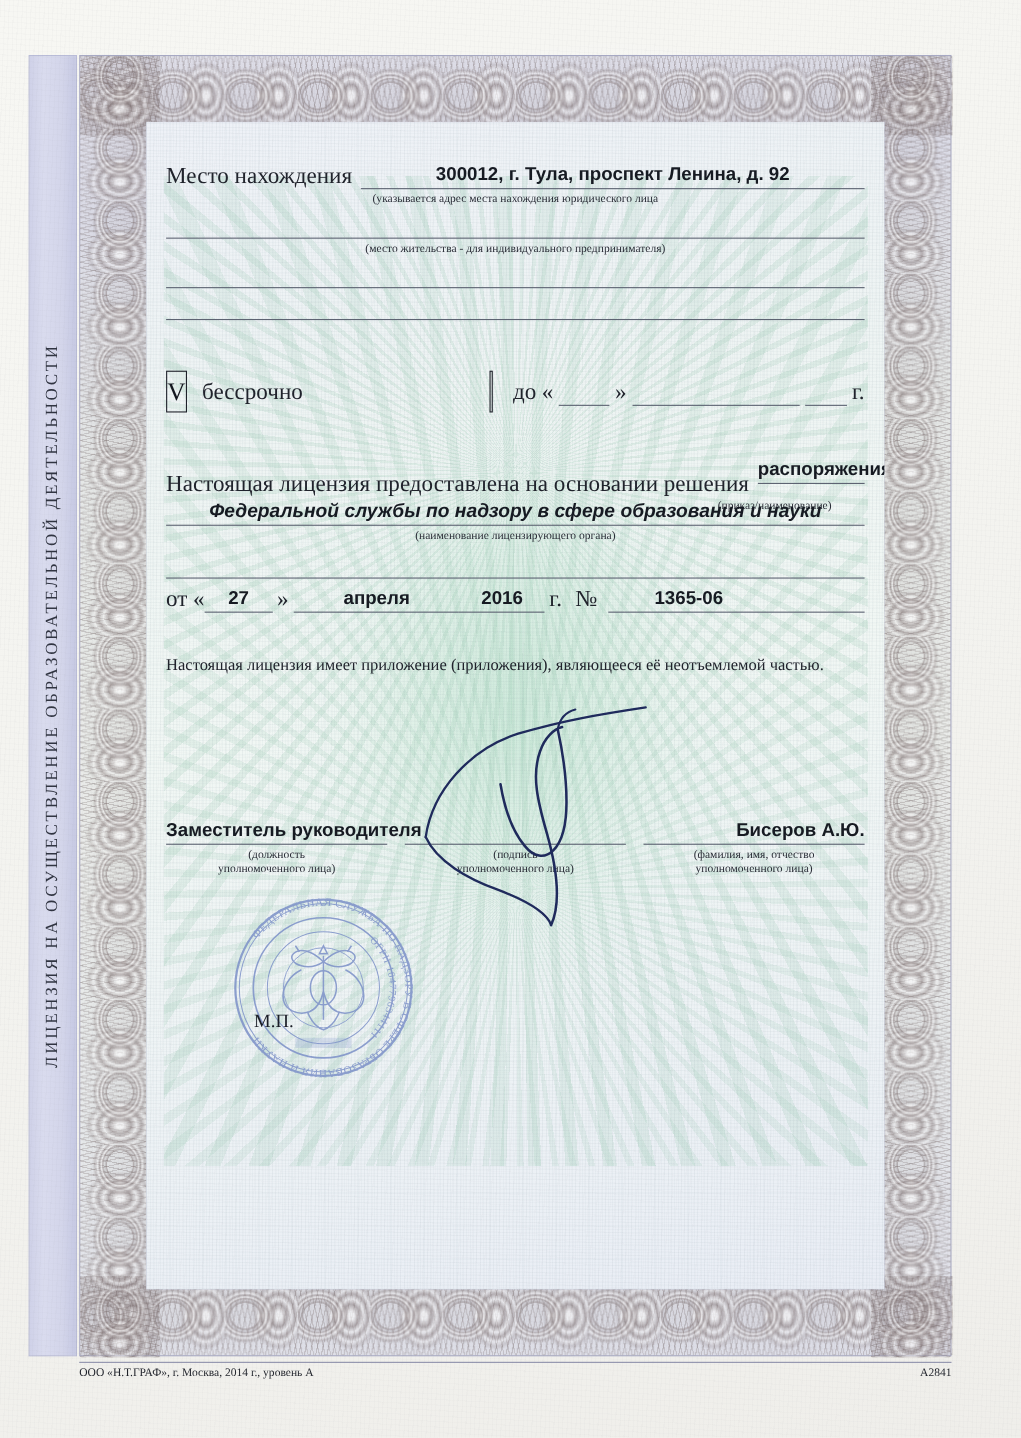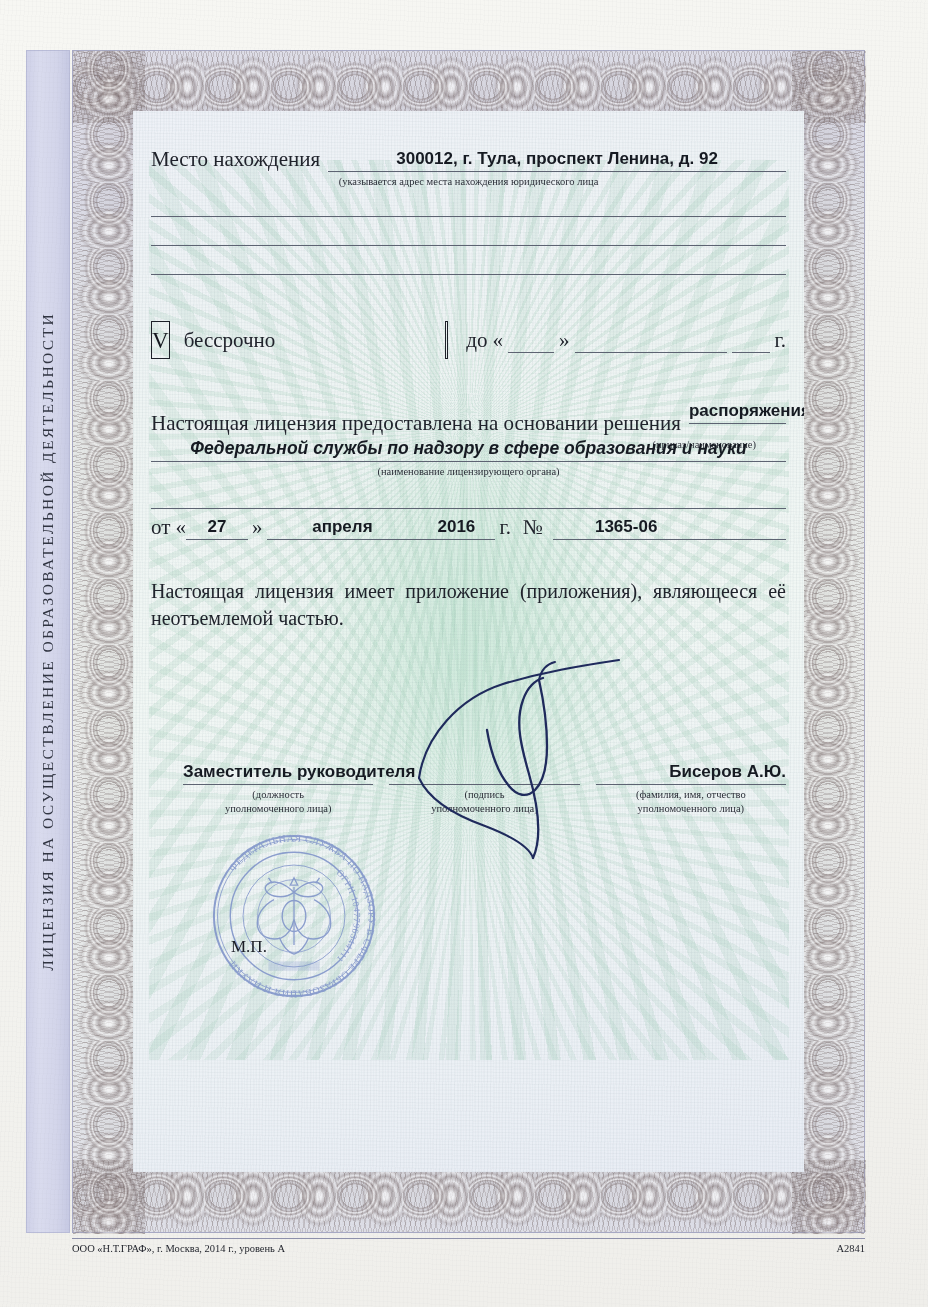--- a/index.html
+++ b/index.html
@@ -217,28 +217,28 @@
   #date-row .label-serif { white-space: nowrap; }
   .date-slot { position: relative; text-align: center; }
   .date-slot .val {
     position: absolute; left: 0; right: 0; bottom: 3px;
   }
 
   
   #annex {
     margin-top: 38px;
     font-family: "Liberation Serif", "DejaVu Serif", serif;
-    font-size: 20px;
+    font-size: 15px;
     color: #20232c;
     line-height: 1.35;
     text-align: justify;
   }
 
   
-  #sign-block { margin-top: 130px; position: relative; margin-left: 32px; }
+  #sign-block { margin-top: 130px; position: relative; }
   #sign-names { display: flex; align-items: flex-end; justify-content: space-between; }
   #sign-names .nm {
     font-family: "Liberation Sans", "DejaVu Sans", sans-serif;
     font-weight: bold; font-size: 17px; color: #161a22;
   }
   #sign-rules { display: flex; gap: 16px; margin-top: 2px; }
   #sign-rules .r { flex: 1; border-bottom: 1px solid #5d6372; height: 0; }
   #sign-hints { display: flex; gap: 16px; margin-top: 3px; }
   #sign-hints .h { flex: 1; }
 
@@ -303,20 +303,21 @@
       <div id="loc-row">
         <div id="loc-label" class="label-serif">Место нахождения</div>
         <div id="loc-linewrap">
           <div id="loc-value" class="filled">300012, г. Тула, проспект Ленина, д. 92</div>
           <div class="rule"></div>
         </div>
       </div>
       <div id="loc-hint-1" class="hint">(указывается адрес места нахождения юридического лица</div>
 
       <div class="rule blank-line"></div>
+      <div id="loc-hint-2" class="hint">(место жительства - для индивидуального предпринимателя)</div>
 
       <div class="rule blank-line"></div>
       <div class="rule blank-line"></div>
 
 
       <div id="term-row">
         <div class="chk">
           <span class="chk-mark">V</span>
         </div>
         <div id="term-indef" class="label-serif">бессрочно</div>

